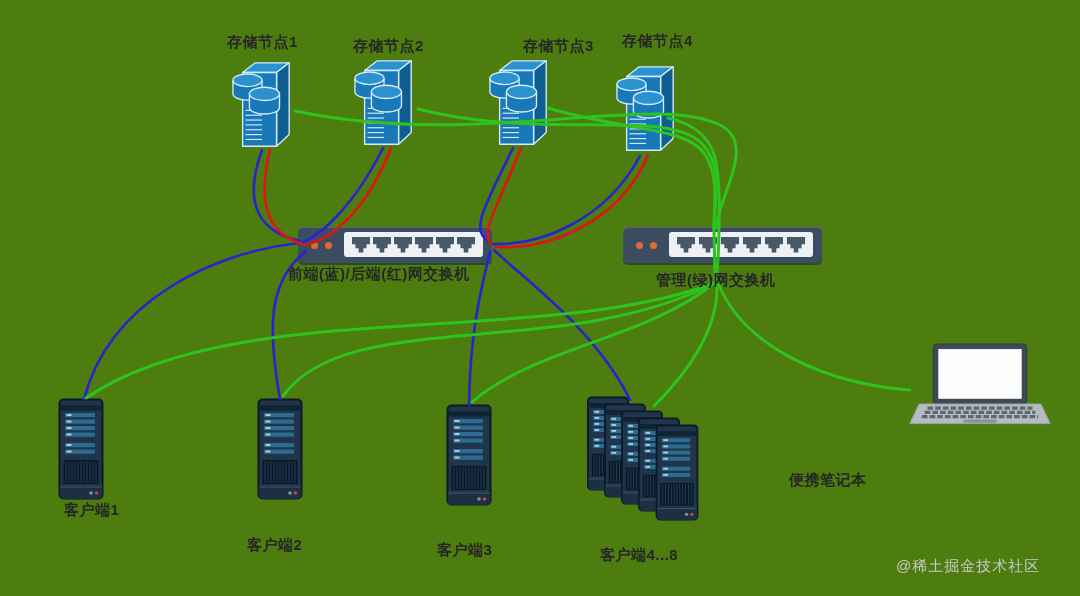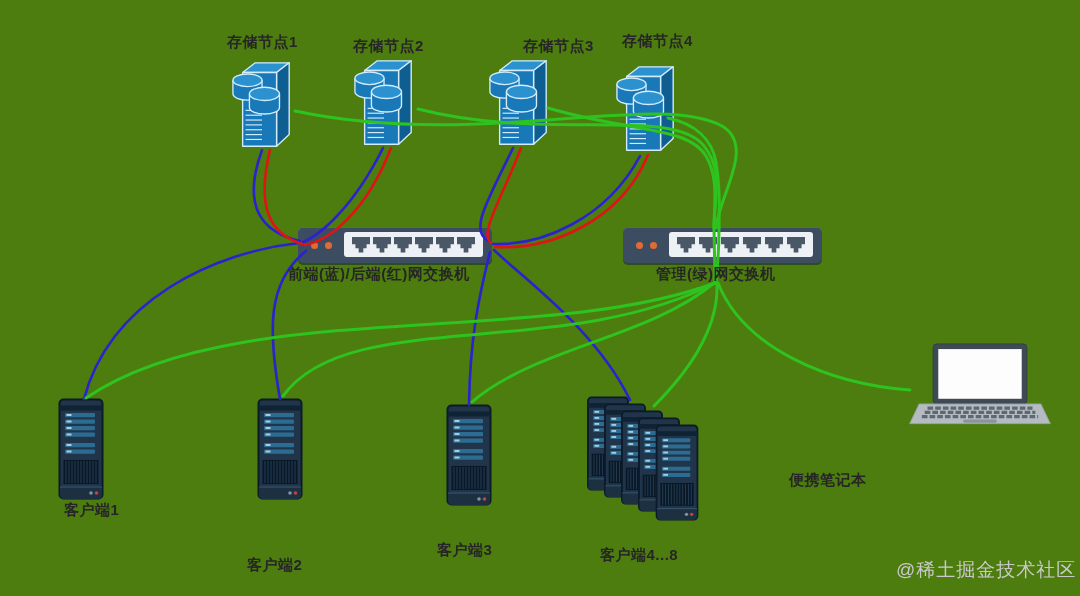--- a/index.html
+++ b/index.html
@@ -27,21 +27,21 @@
   .port-panel{
     position:absolute;left:46px;right:9px;top:5px;bottom:6px;background:#edf1f5;
     border-radius:3px;display:flex;align-items:center;justify-content:space-between;
     padding:0 8px;
   }
   .port{
     width:18px;height:16px;background:#4a5766;
     clip-path:polygon(0% 0%,100% 0%,100% 48%,81% 48%,81% 74%,63% 74%,63% 100%,37% 100%,37% 74%,19% 74%,19% 48%,0% 48%);
   }
   .watermark{
-    position:absolute;font-size:19px;color:#c9c9c9;z-index:6;white-space:nowrap;letter-spacing:1px;
+    position:absolute;font-size:15px;color:#c9c9c9;z-index:6;white-space:nowrap;letter-spacing:1px;
   }
   .hidden-defs{position:absolute;width:0;height:0;overflow:hidden;}
 </style>
 </head>
 <body>
 
 <div class="canvas">
 
   <svg class="hidden-defs" aria-hidden="true">
     <defs>
@@ -220,23 +220,23 @@
     <path class="thick" d="M717,283 C719,330 688,372 654,406" stroke="#2ec31e"></path>
     <path class="thick" d="M718,283 C744,348 828,384 910,390" stroke="#2ec31e"></path>
   </svg>
 
   <div class="lbl" style="left:227px;top:33px">存储节点1</div>
   <div class="lbl" style="left:353px;top:37px">存储节点2</div>
   <div class="lbl" style="left:523px;top:37px">存储节点3</div>
   <div class="lbl" style="left:622px;top:32px">存储节点4</div>
 
   <div class="lbl center" style="left:288px;top:265px;width:208px">前端(蓝)/后端(红)网交换机</div>
-  <div class="lbl center" style="left:656px;top:265px;width:134px">管理(绿)网交换机</div>
+  <div class="lbl center" style="left:656px;top:271px;width:134px">管理(绿)网交换机</div>
 
   <div class="lbl" style="left:64px;top:501px">客户端1</div>
-  <div class="lbl" style="left:247px;top:556px">客户端2</div>
+  <div class="lbl" style="left:247px;top:536px">客户端2</div>
   <div class="lbl" style="left:437px;top:541px">客户端3</div>
   <div class="lbl" style="left:600px;top:546px">客户端4...8</div>
 
   <div class="lbl" style="left:789px;top:471px">便携笔记本</div>
 
   <div class="watermark" style="left:896px;top:557px">@稀土掘金技术社区</div>
 </div>
 
 </body></html>

